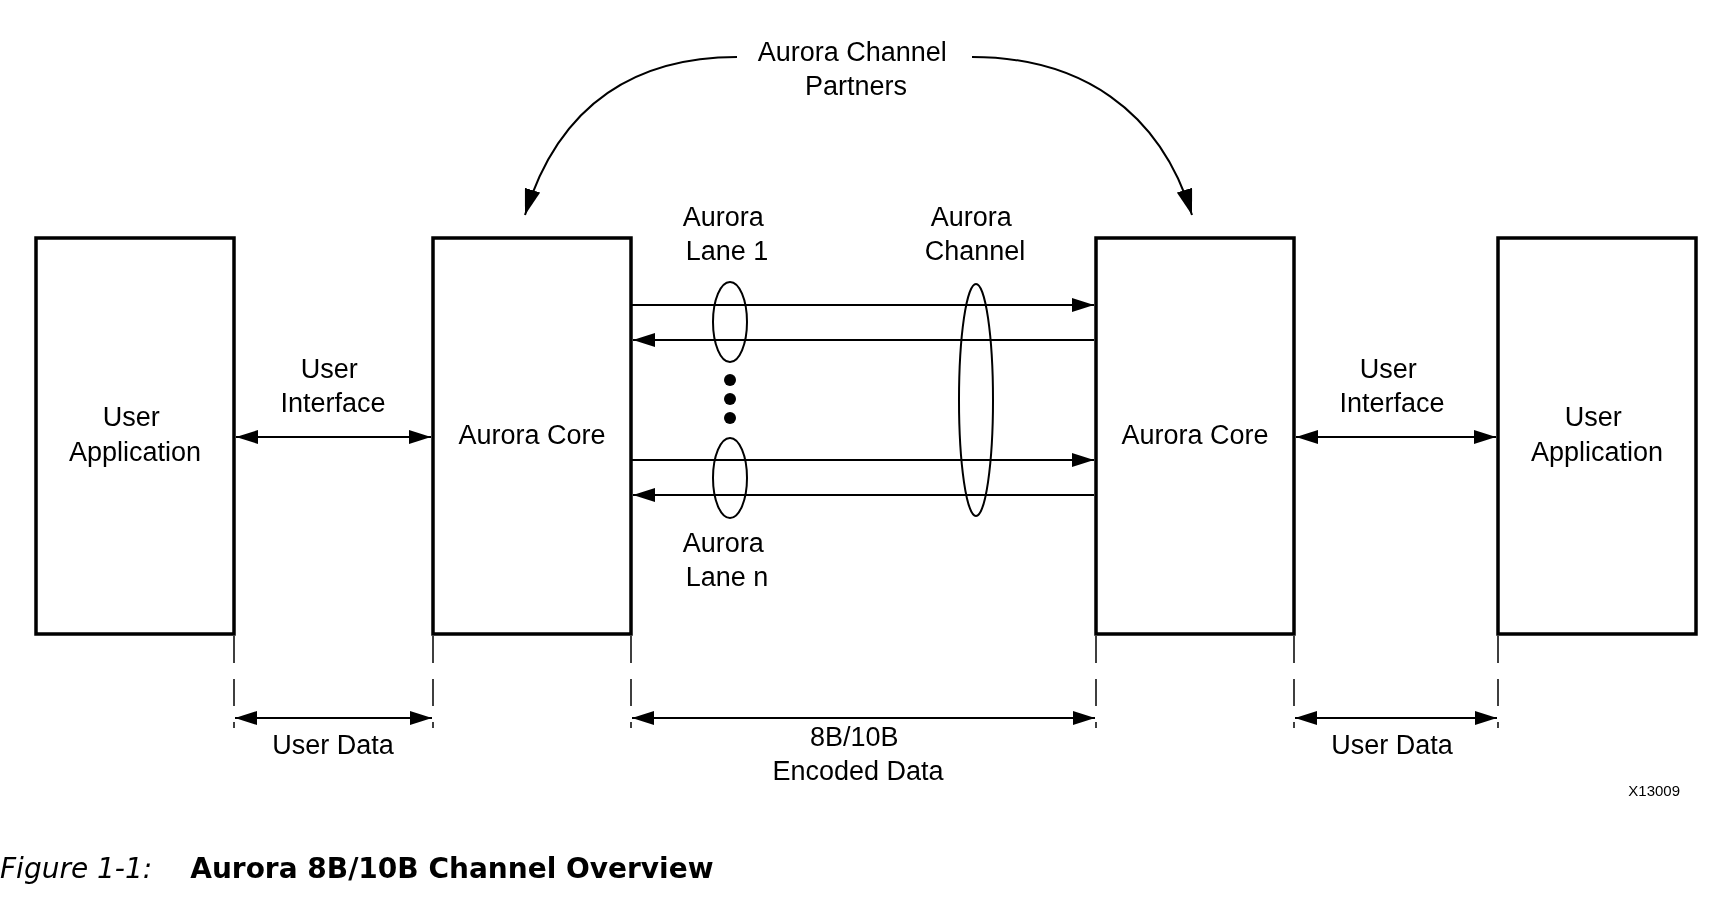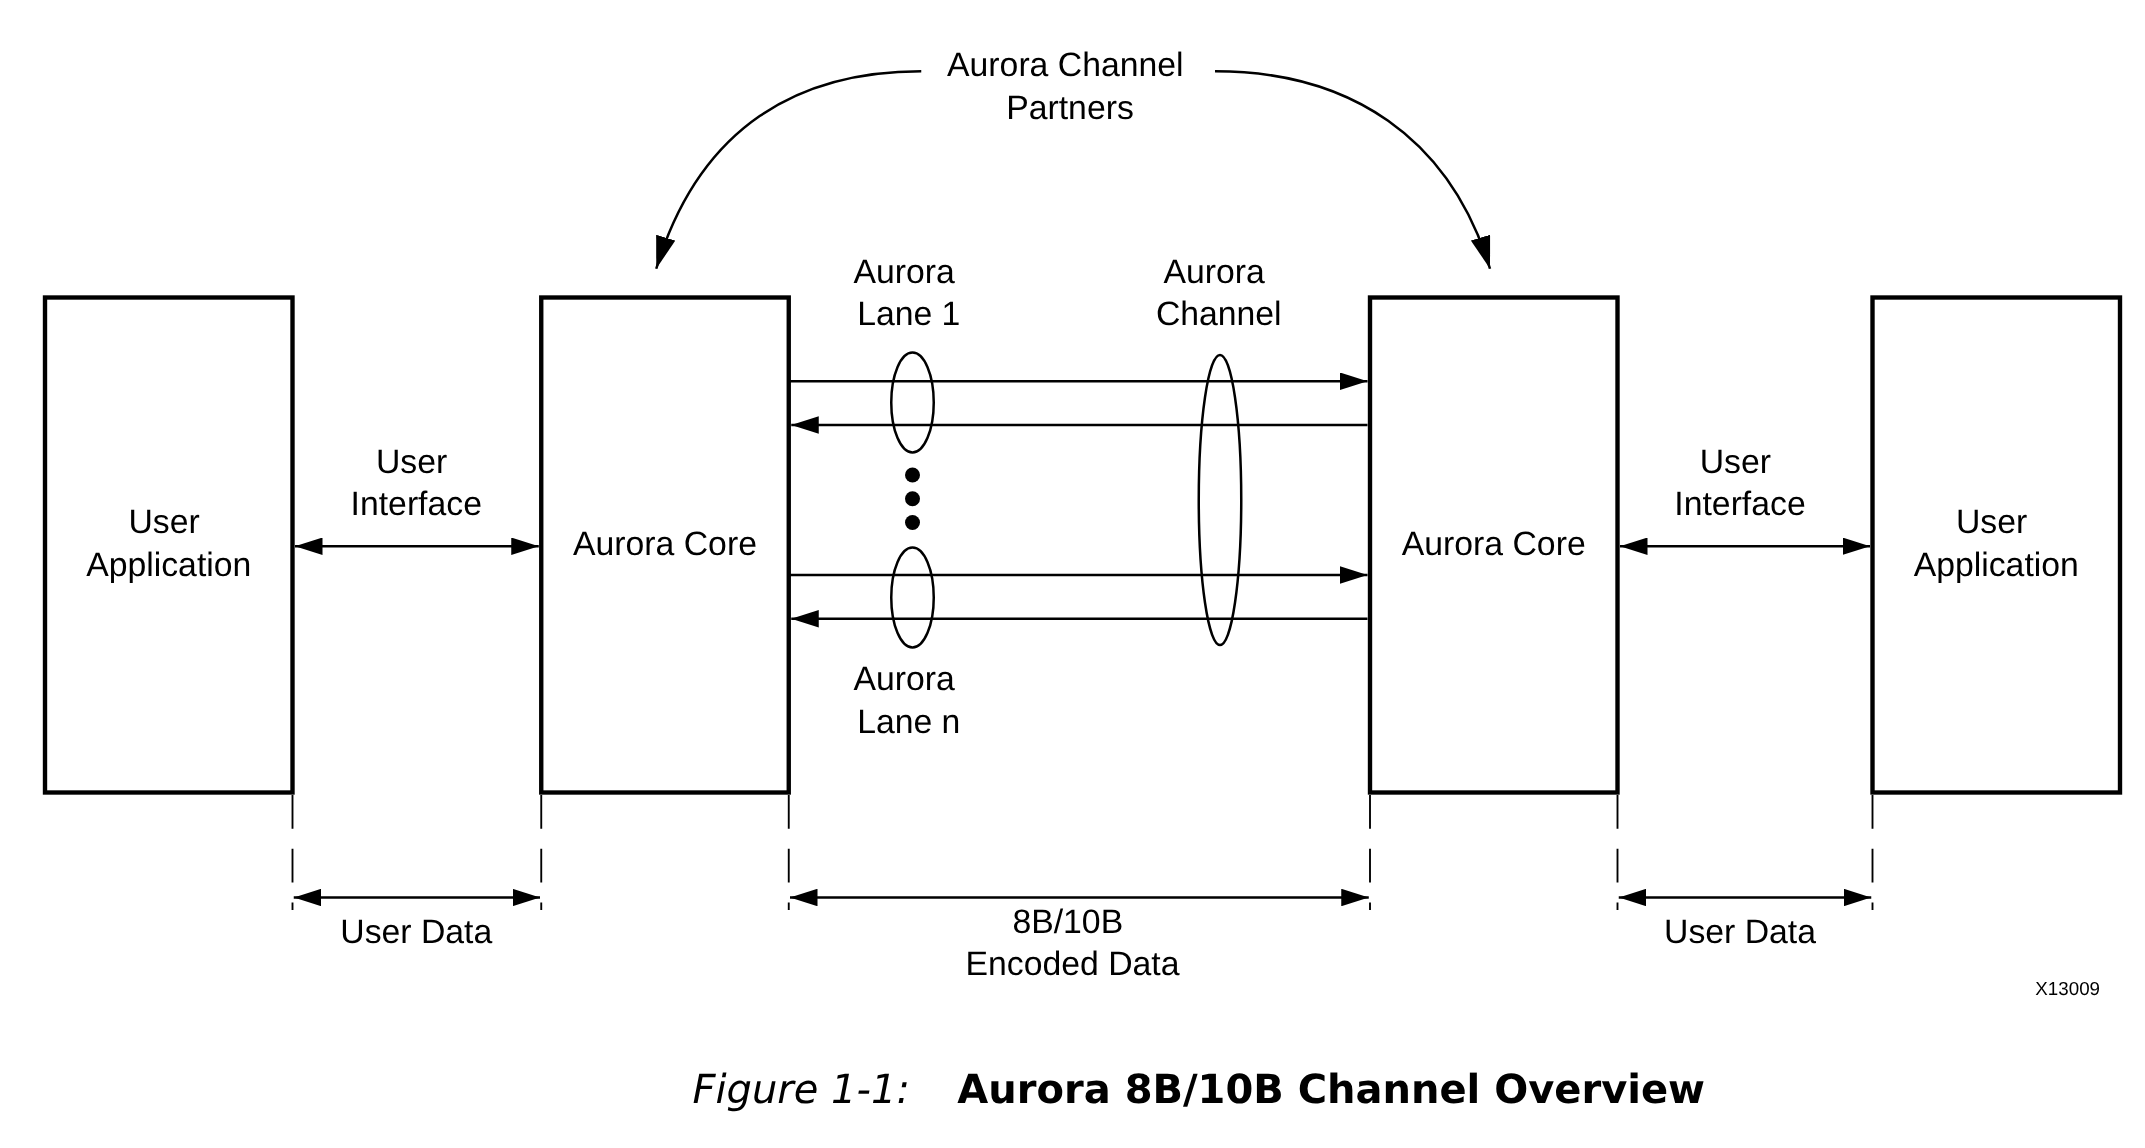--- a/index.html
+++ b/index.html
@@ -1,22 +1,22 @@
 <!DOCTYPE html>
 <html><head>
   <meta charset="utf-8">
   <style>
     html, body { margin: 0; padding: 0; background: #ffffff; }
     body { width: 1716px; height: 918px; position: relative; overflow: hidden; }
     svg.diagram { position: absolute; left: 0; top: 0; width: 1716px; height: 918px; }
     .lbl { font-family: "Liberation Sans", sans-serif; font-size: 27px; fill: #000000; }
     .small { font-family: "Liberation Sans", sans-serif; font-size: 15px; fill: #000000; }
     .caption {
-      position: absolute; left: 0; top: 852px; width: 1364px; text-align: right;
-      font-family: "DejaVu Sans", sans-serif; font-size: 32px; color: #000000;
+      position: absolute; left: 0; top: 852px; width: 1364px; text-align: left;
+      font-family: "DejaVu Sans", sans-serif; font-size: 28px; color: #000000;
     }
     .caption .num { font-style: italic; font-weight: normal; margin-right: 38px; font-family: "DejaVu Sans", sans-serif; }
     .caption .title { font-weight: bold; }
   </style>
 </head>
 <body>
 
 <svg class="diagram" xmlns="http://www.w3.org/2000/svg" viewBox="0 0 1716 918">
   <defs>
     <marker id="ah" viewBox="0 0 10 10" refX="10" refY="5" markerWidth="22" markerHeight="14" markerUnits="userSpaceOnUse" orient="auto-start-reverse" preserveAspectRatio="none">

